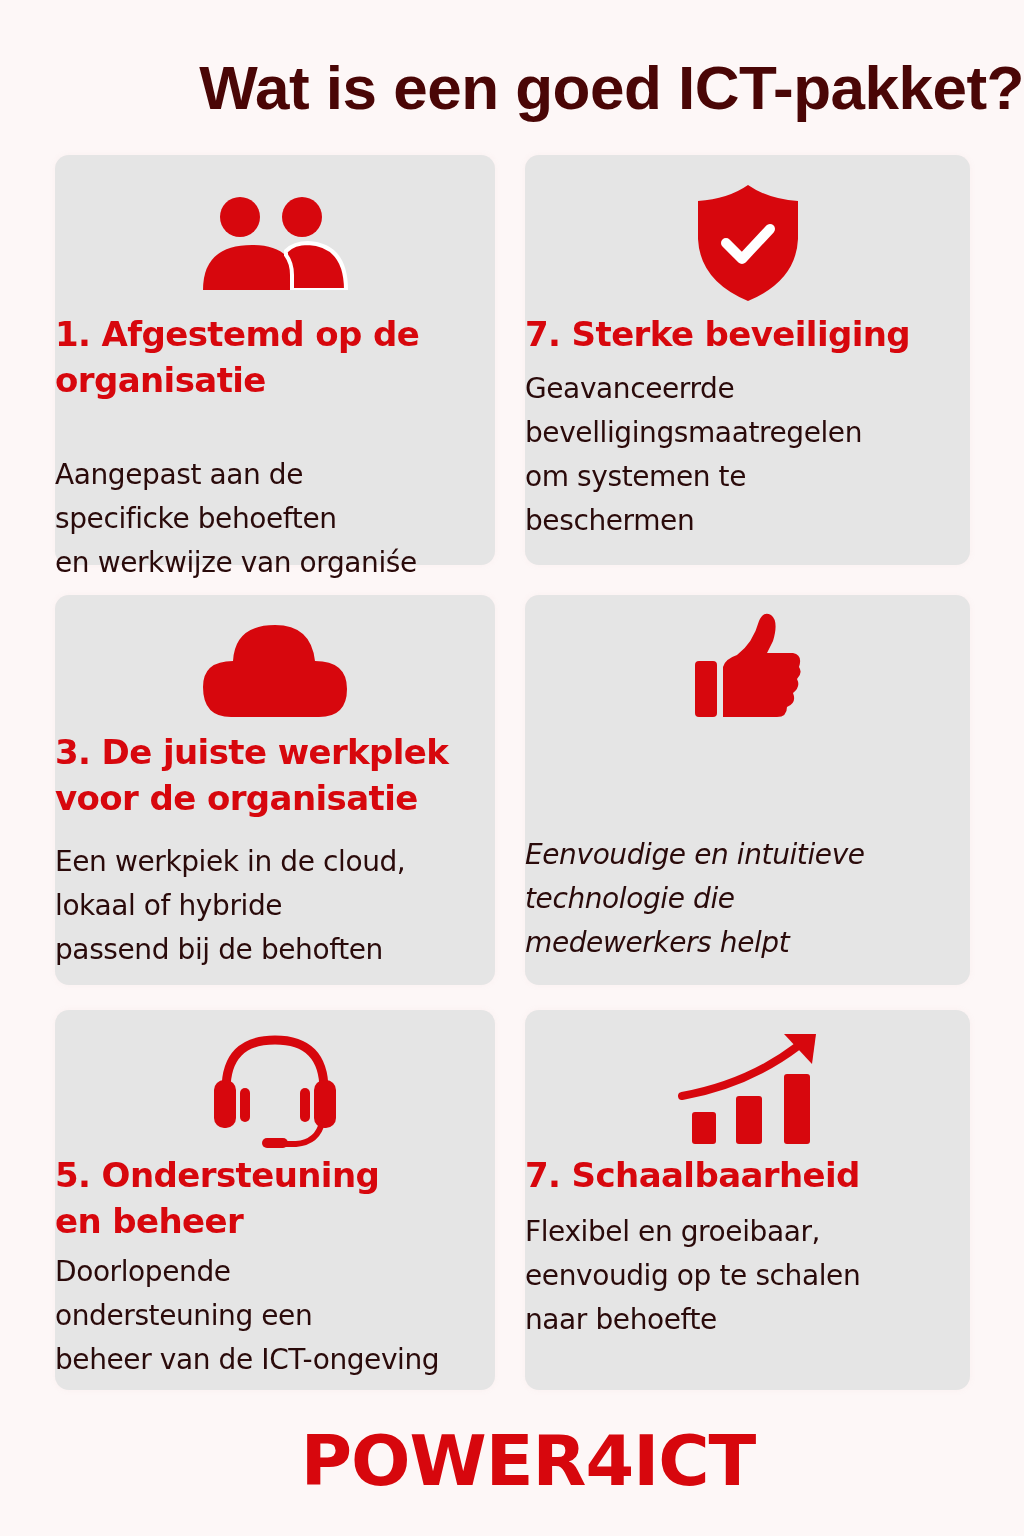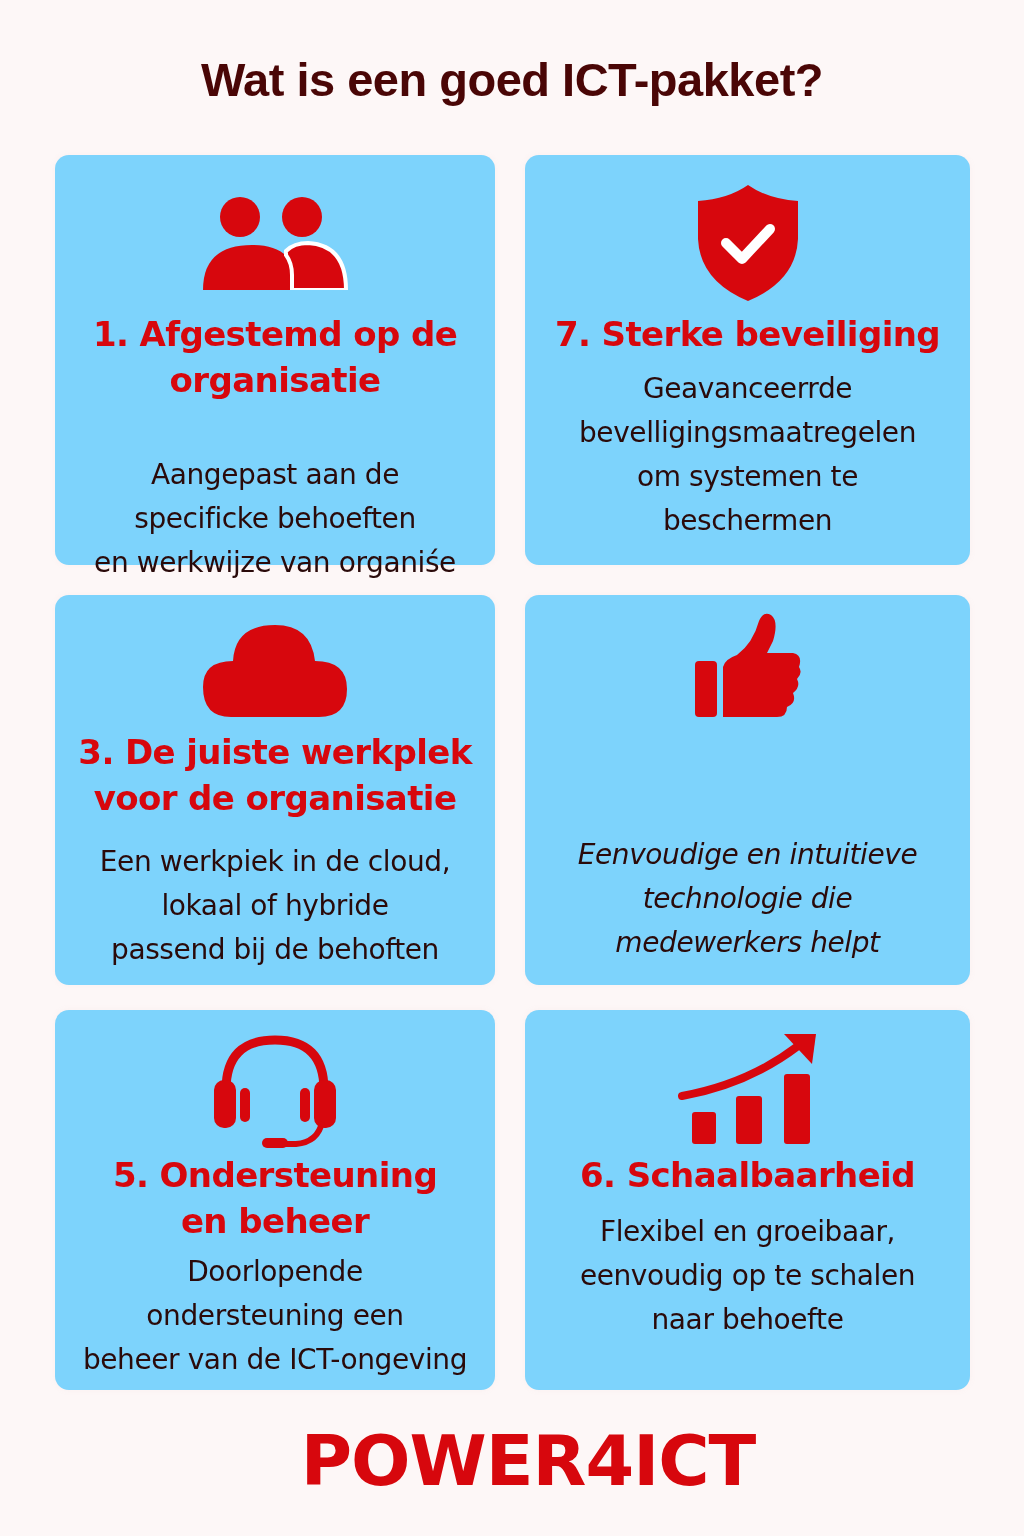--- a/index.html
+++ b/index.html
@@ -4,27 +4,27 @@
 <style>
   html, body { margin: 0; padding: 0; }
   body {
     width: 1024px; height: 1536px;
     background: #fdf7f7;
     font-family: "Liberation Sans", sans-serif;
     position: relative; overflow: hidden;
   }
   .title {
     position: absolute; top: 52px; left: 0; width: 1024px;
-    text-align: center; font-weight: bold; font-size: 47px;
+    text-align: right; font-weight: bold; font-size: 62px;
     color: #4a0606; letter-spacing: -0.5px; margin: 0;
   }
   .card {
-    position: absolute; background: #7dd3fc; border-radius: 14px;
+    position: absolute; background: #e5e5e5; border-radius: 14px;
     box-shadow: 0 0 6px rgba(200,150,150,0.08);
-    text-align: center; box-sizing: border-box;
+    box-sizing: border-box;
   }
   .icon { position: absolute; left: 50%; transform: translateX(-50%); }
   .icon svg { display: block; }
   .card-title {
     position: absolute; left: 0; right: 0;
     color: #d7070d; font-weight: bold; font-size: 34px; line-height: 46px;
     font-family: "DejaVu Sans", sans-serif; letter-spacing: -0.6px;
     white-space: pre-line;
   }
   .card-desc {
@@ -121,19 +121,19 @@
 <div class="card" style="left:525px; top:1010px; width:445px; height:380px;">
   <div class="icon" style="top:20px;">
     <svg width="140" height="114" viewBox="0 0 140 114">
       <path d="M4 66 Q70 54 120 16" fill="none" stroke="#d7070d" stroke-width="8" stroke-linecap="round"></path>
       <path d="M106 4 L138 4 L134 34 Z" fill="#d7070d"></path>
       <rect x="14" y="82" width="24" height="32" rx="3" fill="#d7070d"></rect>
       <rect x="58" y="66" width="26" height="48" rx="3" fill="#d7070d"></rect>
       <rect x="106" y="44" width="26" height="70" rx="3" fill="#d7070d"></rect>
     </svg>
   </div>
-  <div class="card-title" style="top:142px;">6. Schaalbaarheid</div>
+  <div class="card-title" style="top:142px;">7. Schaalbaarheid</div>
   <div class="card-desc" style="top:200px;">Flexibel en groeibaar,
 eenvoudig op te schalen
 naar behoefte</div>
 </div>
 
 <div class="brand">POWER4ICT</div>
 
 </body></html>

